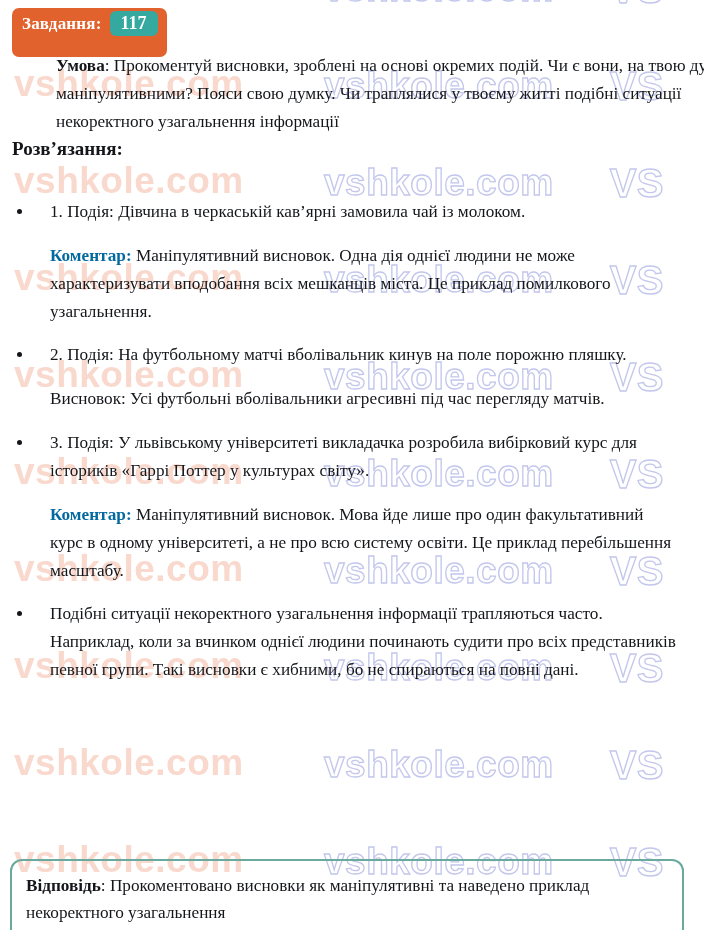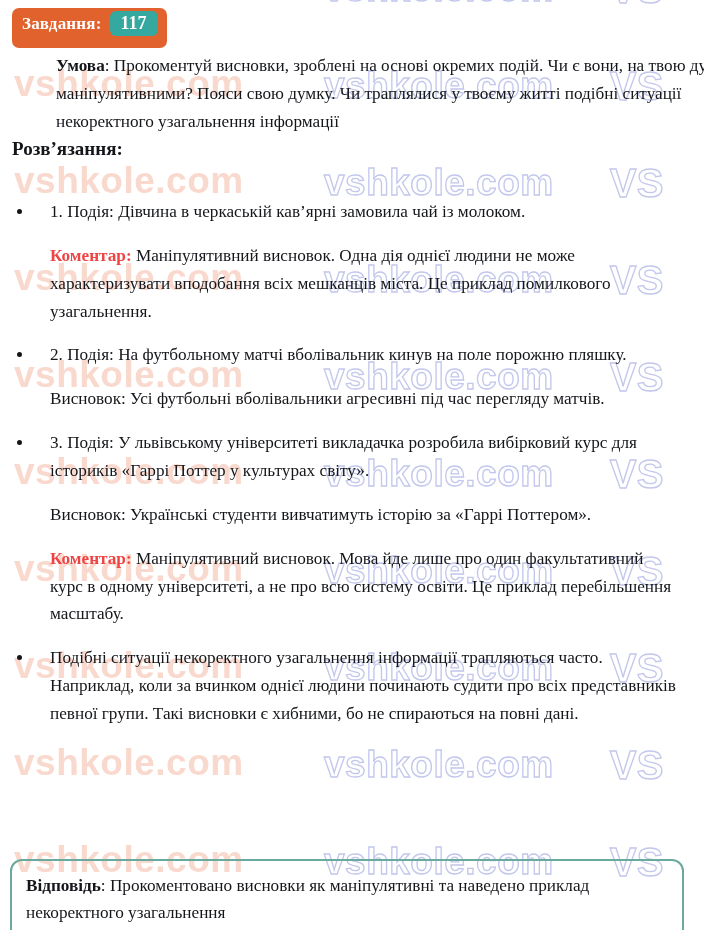--- a/index.html
+++ b/index.html
@@ -58,21 +58,21 @@
 
   
   #task-badge {
     position: absolute;
     top: 8px;
     left: 12px;
     display: inline-flex;
     align-items: center;
     background: #e2622d;
     border-radius: 7px;
-    padding: 3px 9px 12px 10px;
+    padding: 3px 9px 21px 10px;
     line-height: 1;
   }
   #task-badge .badge-label {
     color: #ffffff;
     font-family: "Liberation Serif", "DejaVu Serif", serif;
     font-weight: 700;
     font-size: 17px;
     letter-spacing: .2px;
     padding-right: 8px;
     padding-top: 2px;
@@ -129,21 +129,21 @@
     border-radius: 50%;
     background: #14161a;
   }
   .sub-line {
     font-size: 17.2px;
     line-height: 1.62;
     margin: 16px;
   }
   .comment-label {
     font-weight: 700;
-    color: #ef4444;
+    color: #0369a1;
   }
 
   
   #answer-box {
     position: absolute;
     left: 10px;
     top: 859px;
     width: 674px;
     box-sizing: border-box;
     border: 2px solid #6aa99d;
@@ -247,21 +247,20 @@
     <li>
       <p class="sub-line">1. Подія: Дівчина в черкаській кав’ярні замовила чай із молоком.</p>
       <p class="sub-line"><span class="comment-label">Коментар:</span><span> Маніпулятивний висновок. Одна дія однієї людини не може характеризувати вподобання всіх мешканців міста. Це приклад помилкового узагальнення.</span></p>
     </li>
     <li>
       <p class="sub-line">2. Подія: На футбольному матчі вболівальник кинув на поле порожню пляшку.</p>
       <p class="sub-line">Висновок: Усі футбольні вболівальники агресивні під час перегляду матчів.</p>
     </li>
     <li>
       <p class="sub-line">3. Подія: У львівському університеті викладачка розробила вибірковий курс для істориків «Гаррі Поттер у культурах світу».</p>
-      <p class="sub-line">Висновок: Українські студенти вивчатимуть історію за «Гаррі Поттером».</p>
       <p class="sub-line"><span class="comment-label">Коментар:</span><span> Маніпулятивний висновок. Мова йде лише про один факультативний курс в одному університеті, а не про всю систему освіти. Це приклад перебільшення масштабу.</span></p>
     </li>
     <li>
       <p class="sub-line">Подібні ситуації некоректного узагальнення інформації трапляються часто. Наприклад, коли за вчинком однієї людини починають судити про всіх представників певної групи. Такі висновки є хибними, бо не спираються на повні дані.</p>
     </li>
   </ul>
 
   <div id="answer-box">
     <p class="para"><span class="lead">Відповідь</span><span>: </span><span>Прокоментовано висновки як маніпулятивні та наведено приклад некоректного узагальнення</span></p>
   </div>

